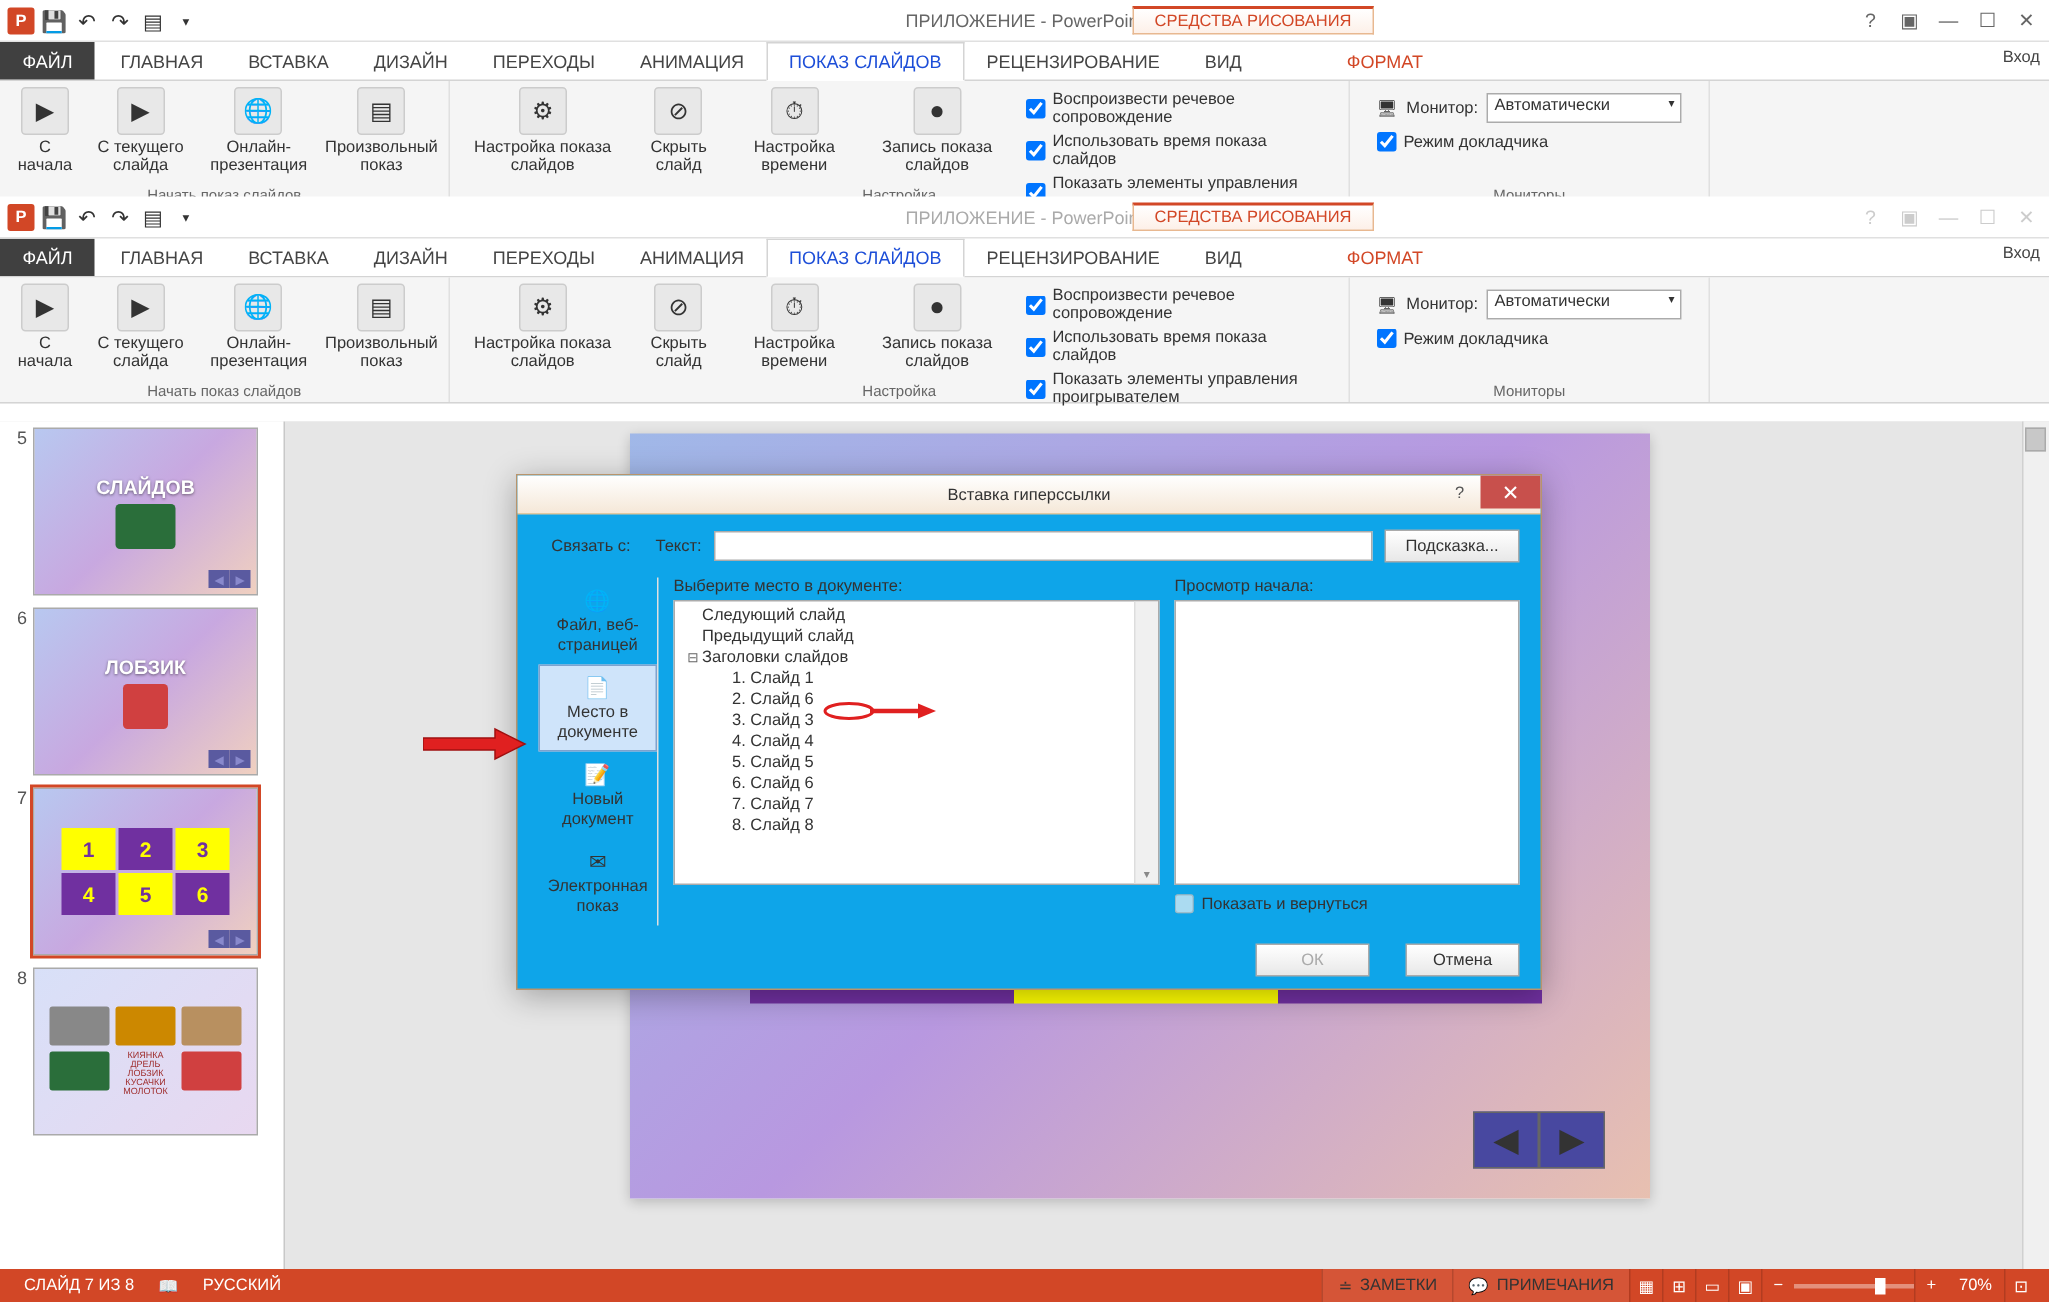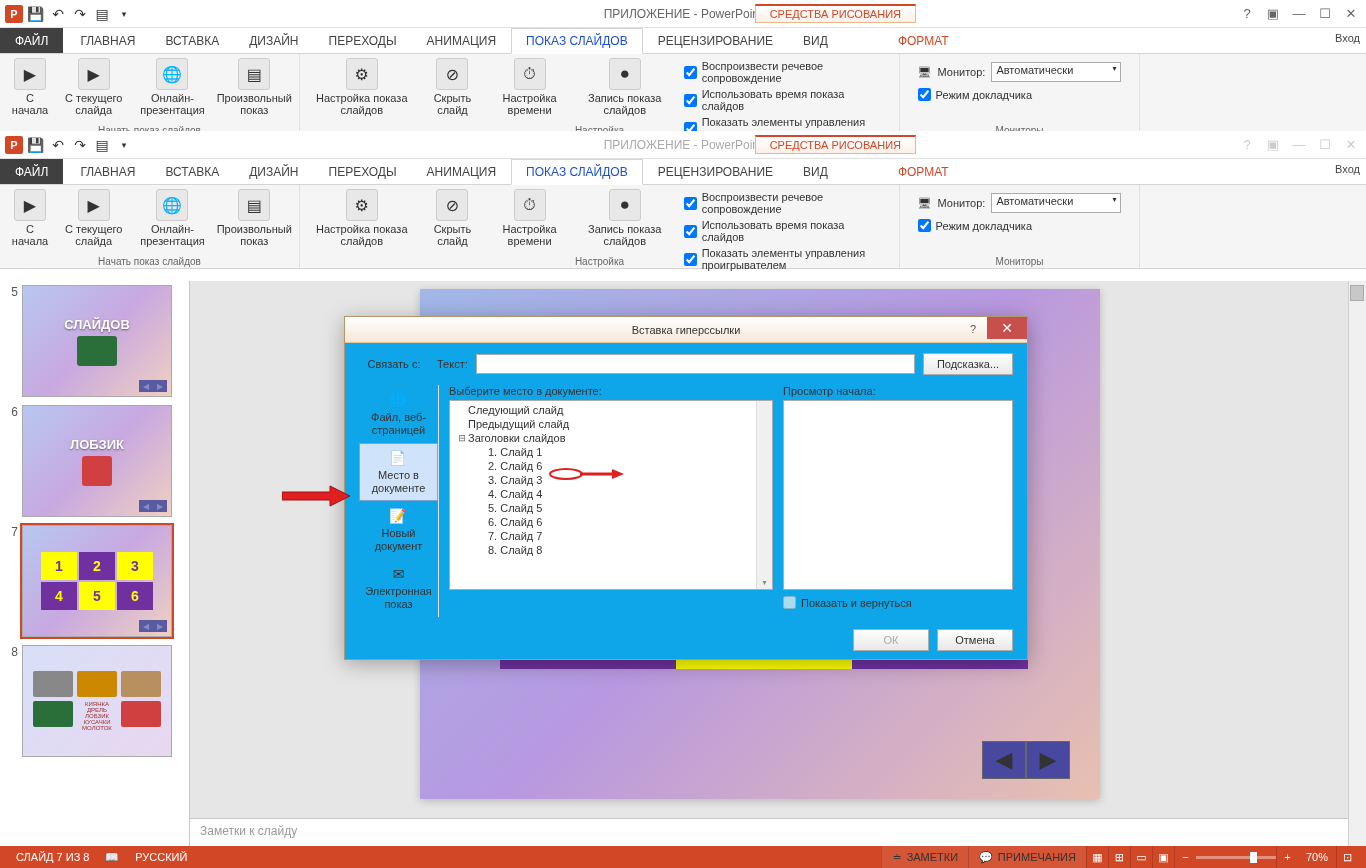--- a/index.html
+++ b/index.html
@@ -73,21 +73,21 @@
 .dlg-mid-label{font-size:11px;margin-bottom:3px}
 .dlg-tree{border:1px solid #ababab;background:#fff;height:190px;overflow-y:auto;padding:2px;position:relative}
 .tree-item{padding:1px 4px;font-size:11px;display:flex;align-items:center}
 .tree-item.l1{padding-left:16px}
 .tree-item.l2{padding-left:36px}
 .tree-expand{width:12px;text-align:center;color:#666;font-size:9px}
 .tree-scroll{position:absolute;right:0;top:0;bottom:0;width:16px;background:#f0f0f0;border-left:1px solid #ddd}
 .dlg-right{width:230px}
 .dlg-preview{border:1px solid #ababab;background:#fff;height:190px}
 .dlg-show{display:flex;align-items:center;gap:5px;margin-top:6px;font-size:11px;color:#888}
-.dlg-foot{display:flex;justify-content:flex-end;gap:8px;margin-top:12px}
+.dlg-foot{display:flex;justify-content:flex-end;gap:24px;margin-top:12px}
 .dlg-btn{width:76px;height:22px;border:1px solid #ababab;background:linear-gradient(#fff,#e8e8e8);font-size:11px}
 .dlg-btn:disabled{color:#aaa}
 .arrow-red{position:absolute;left:282px;top:484px;z-index:101}
 .arrow-red2{position:absolute;left:548px;top:466px;z-index:101}
 .statusbar{position:absolute;bottom:0;left:0;right:0;height:22px;background:#d24726;display:flex;align-items:center;color:#fff;font-size:11px;padding:0 8px}
 .statusbar .sep{flex:1}
 .sb-item{padding:0 8px;display:flex;align-items:center;gap:4px;color:#fff}
 .sb-btn{padding:0 10px;background:rgba(255,255,255,.08);height:22px;display:flex;align-items:center;gap:5px;color:#fff;border-left:1px solid rgba(0,0,0,.15)}
 .sb-view{width:22px;height:22px;display:flex;align-items:center;justify-content:center;color:#fff;border-left:1px solid rgba(0,0,0,.15)}
 .zoom{display:flex;align-items:center;gap:4px;color:#fff}
@@ -379,21 +379,20 @@
         <div class="cg-cell tg-y">3</div>
         <div class="cg-cell tg-p">4</div>
         <div class="cg-cell tg-y">5</div>
         <div class="cg-cell tg-p">6</div>
       </div>
       <div class="canvas-nav">
           <span>◀</span>
           <span>▶</span>
         </div>
     </div>
-    <div class="notes">Заметки к слайду</div>
     <div class="vscroll">
         <div class="vscroll-thumb"></div>
       </div>
   </div>
 </div>
 
 <div class="dialog">
   <div class="dlg-title">
     <span>Вставка гиперссылки</span>
     <div class="dlg-help">?</div>

